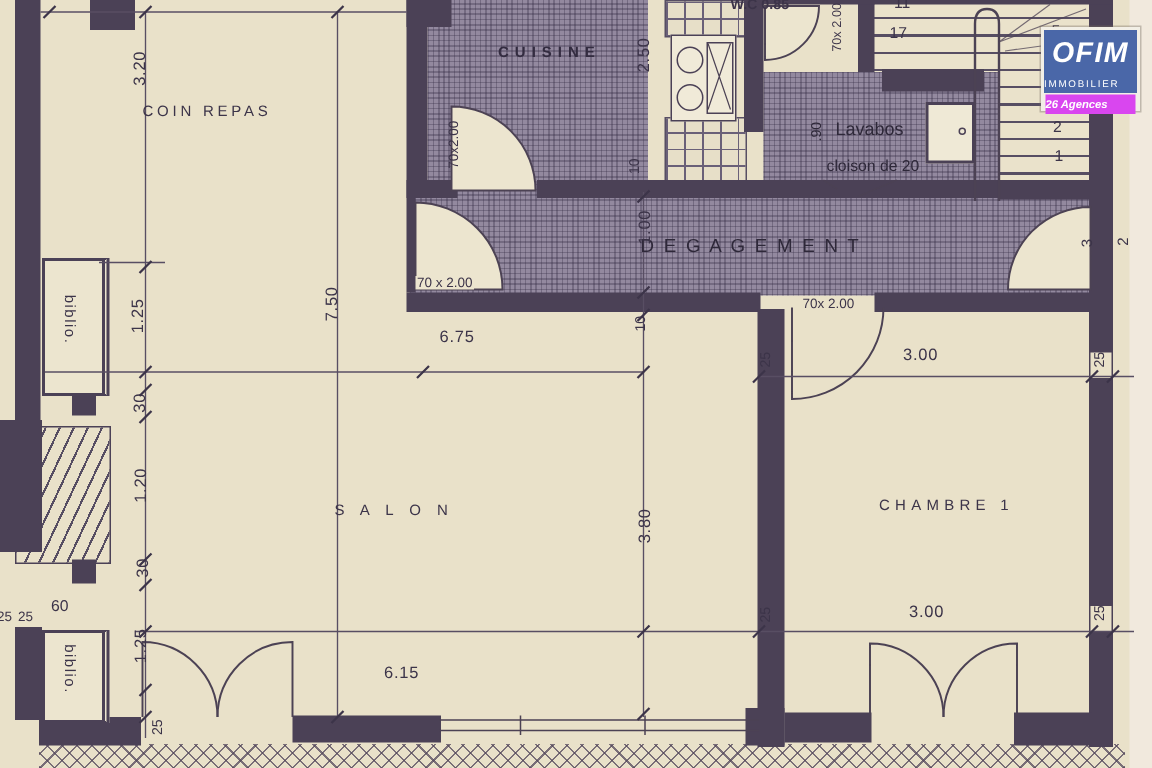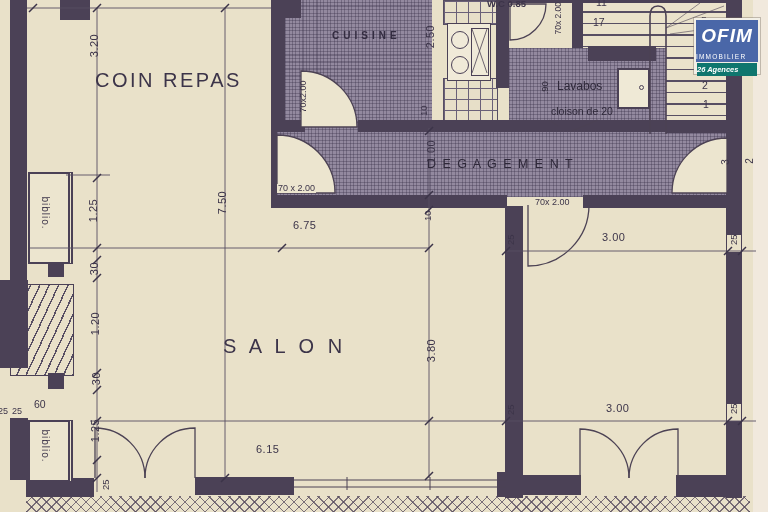--- a/index.html
+++ b/index.html
@@ -19,21 +19,21 @@
      background-image:repeating-linear-gradient(115deg,#574e63 0 1.4px,transparent 1.4px 8.5px);}
   .xhatch{position:absolute;
      background-image:repeating-linear-gradient(45deg,rgba(84,72,92,.75) 0 1px,transparent 1px 7px),
                       repeating-linear-gradient(-45deg,rgba(84,72,92,.75) 0 1px,transparent 1px 7px);}
   .biblio-box{position:absolute;background:#ece5cf;border:2px solid #4b4156;border-right:5px double #4b4156;}
   .L{position:absolute;white-space:nowrap;line-height:1;}
   .v{position:absolute;width:80px;text-align:center;transform:rotate(-90deg);white-space:nowrap;line-height:1;}
   .vb{position:absolute;width:80px;text-align:center;transform:rotate(90deg);white-space:nowrap;line-height:1;}
   .dim{font-size:11px;letter-spacing:.5px;}
   .small{font-size:9.5px;}
-  .room{letter-spacing:3px;font-size:20px;}
+  .room{letter-spacing:3px;font-size:10px;}
   .stairnum{position:absolute;font-size:10.5px;line-height:1;}
   .fixture{position:absolute;background:#f0ead8;border:1.5px solid #4b4156;}
   .circle{position:absolute;border:1.4px solid #4b4156;border-radius:50%;background:transparent;}
   #logo{position:absolute;left:694px;top:18px;width:66px;height:56px;background:#f2efe6;
         box-shadow:0 0 0 1px rgba(120,110,100,.4);z-index:30;}
   #logo .main{height:32px;display:flex;align-items:center;justify-content:center;
         font-weight:bold;font-size:19px;letter-spacing:1px;color:#fff;font-style:italic;margin:2px 2px 0 2px;}
   #logo .sub{font-size:6.5px;letter-spacing:1.2px;color:#fff;padding:1px 0 2px 0;margin:0 2px;}
   #logo .band{font-size:7.5px;font-style:italic;font-weight:bold;color:#fff;padding:2px 0;margin:1px 3px 0 3px;}
   svg{position:absolute;left:0;top:0;}
@@ -147,20 +147,21 @@
     </g>
   </svg>
 
   <div class="L room" style="left:95px;top:70px;letter-spacing:2.5px;">COIN REPAS</div>
   <div class="L" style="left:332px;top:31px;font-size:10px;letter-spacing:4px;font-weight:bold;color:#332c40;">CUISINE</div>
   <div class="L" style="left:487px;top:-1px;font-size:9.5px;font-weight:bold;">W.C 0.85</div>
   <div class="L" style="left:557px;top:80px;font-size:12px;color:#2e2839;">Lavabos</div>
   <div class="L" style="left:551px;top:106px;font-size:10.5px;color:#2e2839;">cloison de 20</div>
   <div class="L" style="left:427px;top:158px;font-size:12.5px;letter-spacing:1.5px;color:#2e2839;">D E G A G E M E N T</div>
   <div class="L room" style="left:223px;top:336px;letter-spacing:4px;">S A L O N</div>
+  <div class="L room" style="left:586px;top:333px;letter-spacing:3.5px;">CHAMBRE 1</div>
 
   <div class="v dim" style="left:54px;top:40px;">3.20</div>
   <div class="v dim" style="left:53px;top:205px;">1.25</div>
   <div class="v dim" style="left:54px;top:263px;">30</div>
   <div class="v dim" style="left:55px;top:318px;">1.20</div>
   <div class="v dim" style="left:56px;top:373px;">30</div>
   <div class="v dim" style="left:55px;top:425px;">1.25</div>
   <div class="v small" style="left:66px;top:480px;">25</div>
   <div class="v dim" style="left:182px;top:197px;">7.50</div>
   <div class="v dim" style="left:390px;top:31px;">2.50</div>
@@ -194,16 +195,16 @@
   <div class="stairnum" style="left:596px;top:-3px;">11</div>
   <div class="stairnum" style="left:593px;top:17px;">17</div>
   <div class="stairnum" style="left:701px;top:16px;">5</div>
   <div class="stairnum" style="left:702px;top:59px;">3</div>
   <div class="stairnum" style="left:702px;top:80px;">2</div>
   <div class="stairnum" style="left:703px;top:99px;">1</div>
 
   <div id="logo">
     <div class="main" style="background:#4a67a8;">OFIM</div>
     <div class="sub" style="background:#4a67a8;">IMMOBILIER</div>
-    <div class="band" style="background:#0f766e;">26 Agences</div>
+    <div class="band" style="background:#d946ef;">26 Agences</div>
   </div>
 
 </div>
 
 </body></html>

